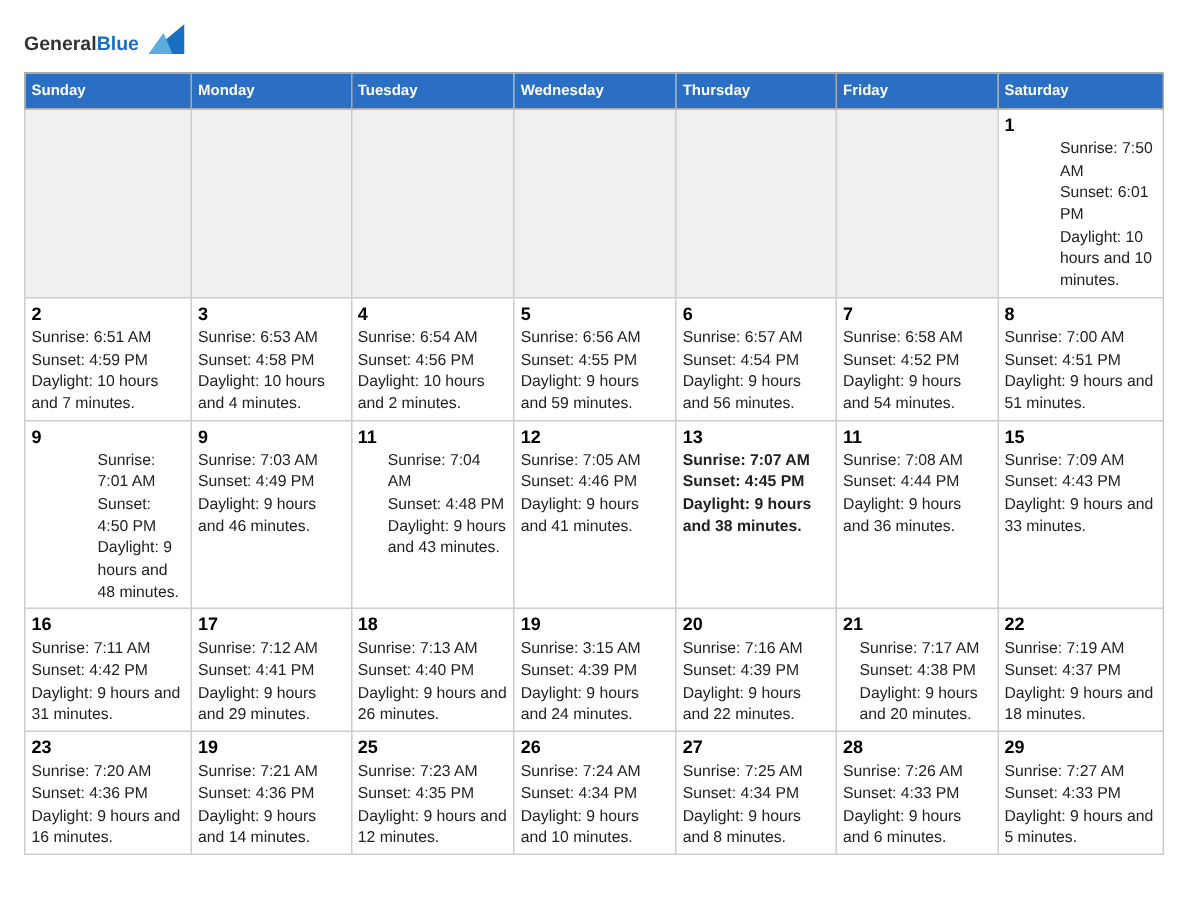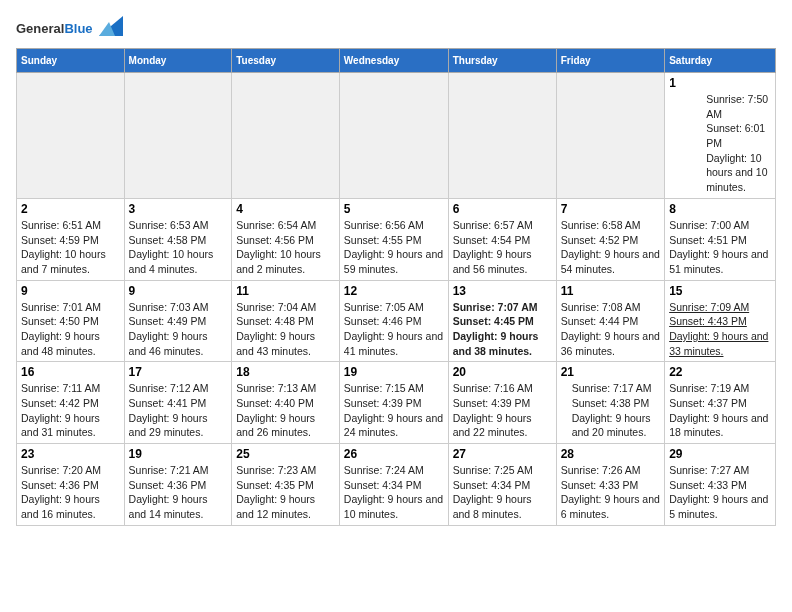--- a/index.html
+++ b/index.html
@@ -165,33 +165,33 @@
         <td>
           <span class="day-number">8</span>
           <div class="day-info" style="white-space: pre-line;">Sunrise: 7:00 AM
 Sunset: 4:51 PM
 Daylight: 9 hours and 51 minutes.</div>
         </td>
       </tr>
       <tr>
         <td>
           <span class="day-number">9</span>
-          <div class="day-info" style="white-space: pre-line;">Sunrise: 7:01 AM
+          <div class="day-info" style="white-space: pre-line; margin-left: 44px;">Sunrise: 7:01 AM
 Sunset: 4:50 PM
 Daylight: 9 hours and 48 minutes.</div>
         </td>
         <td>
           <span class="day-number">9</span>
           <div class="day-info" style="white-space: pre-line;">Sunrise: 7:03 AM
 Sunset: 4:49 PM
 Daylight: 9 hours and 46 minutes.</div>
         </td>
         <td>
           <span class="day-number">11</span>
-          <div class="day-info" style="white-space: pre-line;">Sunrise: 7:04 AM
+          <div class="day-info" style="white-space: pre-line; margin-left: 20px;">Sunrise: 7:04 AM
 Sunset: 4:48 PM
 Daylight: 9 hours and 43 minutes.</div>
         </td>
         <td>
           <span class="day-number">12</span>
           <div class="day-info" style="white-space: pre-line;">Sunrise: 7:05 AM
 Sunset: 4:46 PM
 Daylight: 9 hours and 41 minutes.</div>
         </td>
         <td>
@@ -201,21 +201,21 @@
 Daylight: 9 hours and 38 minutes.</div>
         </td>
         <td>
           <span class="day-number">11</span>
           <div class="day-info" style="white-space: pre-line;">Sunrise: 7:08 AM
 Sunset: 4:44 PM
 Daylight: 9 hours and 36 minutes.</div>
         </td>
         <td>
           <span class="day-number">15</span>
-          <div class="day-info" style="white-space: pre-line; text-decoration: underline;">Sunrise: 7:09 AM
+          <div class="day-info" style="white-space: pre-line;">Sunrise: 7:09 AM
 Sunset: 4:43 PM
 Daylight: 9 hours and 33 minutes.</div>
         </td>
       </tr>
       <tr>
         <td>
           <span class="day-number">16</span>
           <div class="day-info" style="white-space: pre-line;">Sunrise: 7:11 AM
 Sunset: 4:42 PM
 Daylight: 9 hours and 31 minutes.</div>
@@ -227,21 +227,21 @@
 Daylight: 9 hours and 29 minutes.</div>
         </td>
         <td>
           <span class="day-number">18</span>
           <div class="day-info" style="white-space: pre-line;">Sunrise: 7:13 AM
 Sunset: 4:40 PM
 Daylight: 9 hours and 26 minutes.</div>
         </td>
         <td>
           <span class="day-number">19</span>
-          <div class="day-info" style="white-space: pre-line;">Sunrise: 7:15 AM
+          <div class="day-info" style="white-space: pre-line;">Sunrise: 3:15 AM
 Sunset: 4:39 PM
 Daylight: 9 hours and 24 minutes.</div>
         </td>
         <td>
           <span class="day-number">20</span>
           <div class="day-info" style="white-space: pre-line;">Sunrise: 7:16 AM
 Sunset: 4:39 PM
 Daylight: 9 hours and 22 minutes.</div>
         </td>
         <td>

